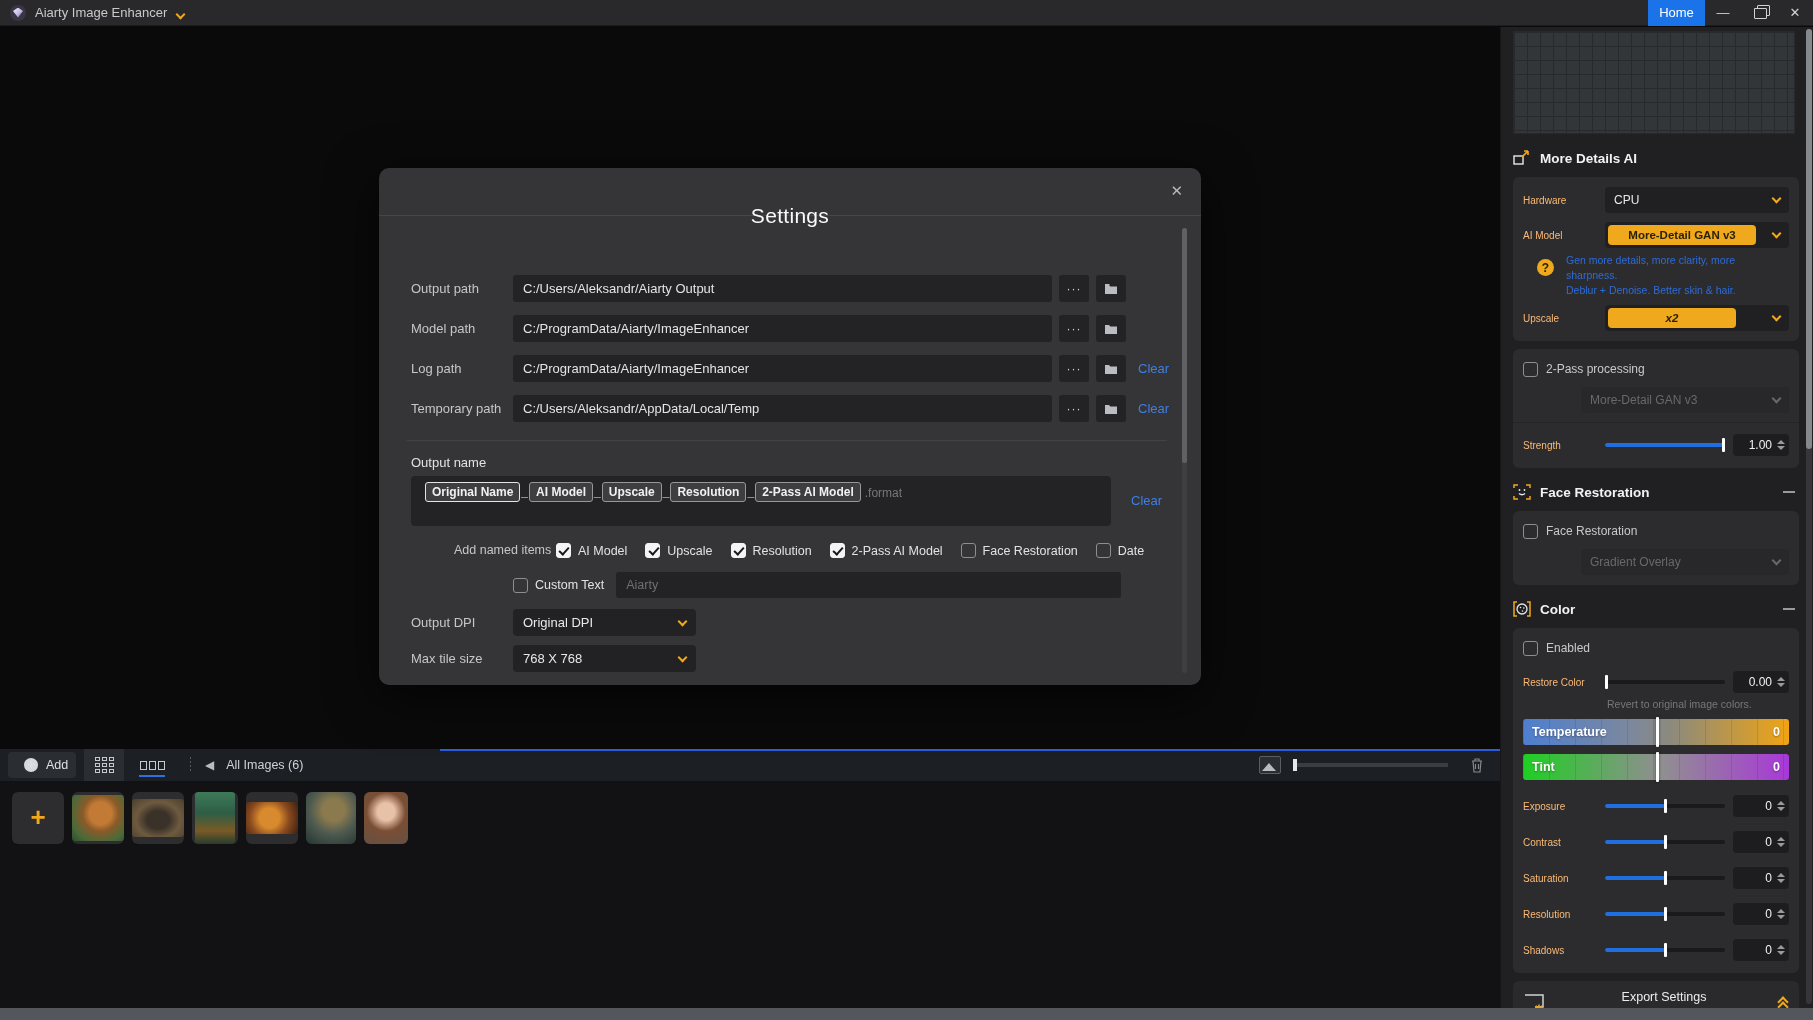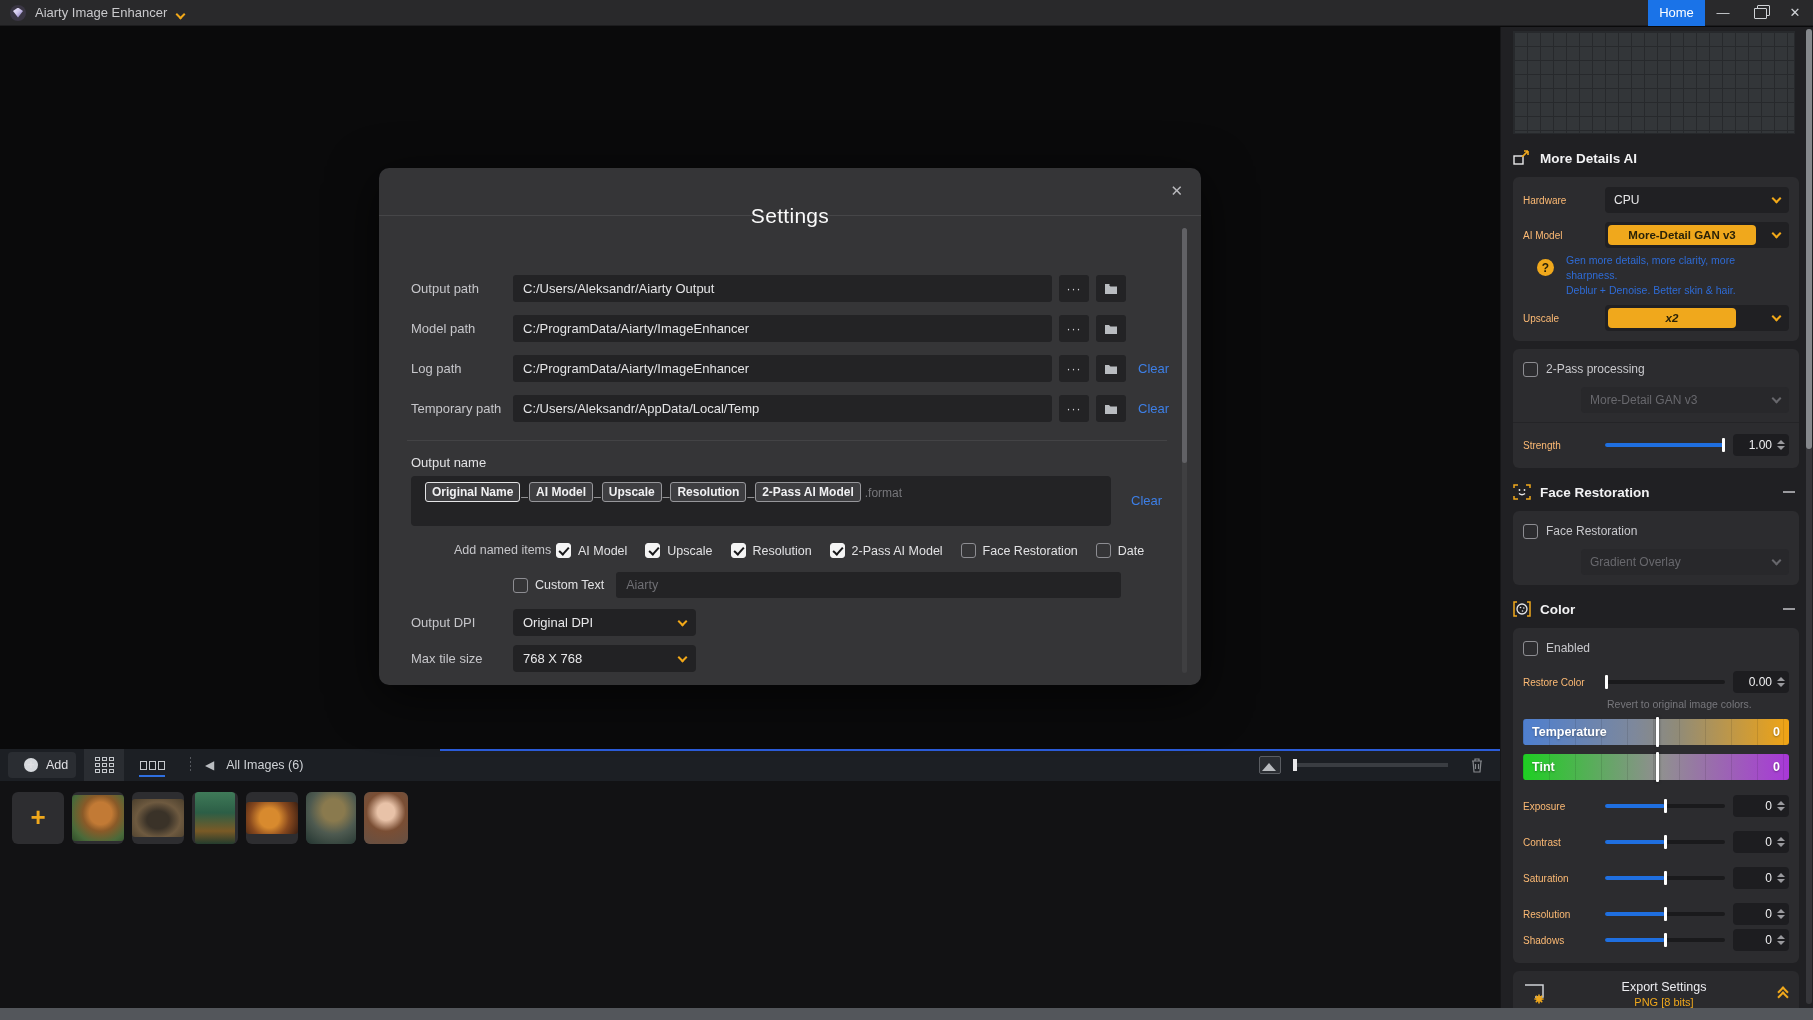--- a/index.html
+++ b/index.html
@@ -598,21 +598,21 @@
           <div class="handle" style="left:calc(50% - 1px);"></div>
       </div>
       <div class="valbox">
         <span class="num">0</span>
         <span class="stepper">
             <i class="up"></i>
             <i class="dn"></i>
           </span>
       </div>
     </div>
-    <div class="srow" style="justify-content:flex-end;">
+    <div class="srow" style="margin-top:10px;justify-content:flex-end;">
       <span class="slabel">Shadows</span>
       <div class="track">
         <div class="fill" style="width:50%;"></div>
           <div class="handle" style="left:calc(50% - 1px);"></div>
       </div>
       <div class="valbox">
         <span class="num">0</span>
         <span class="stepper">
             <i class="up"></i>
             <i class="dn"></i>

